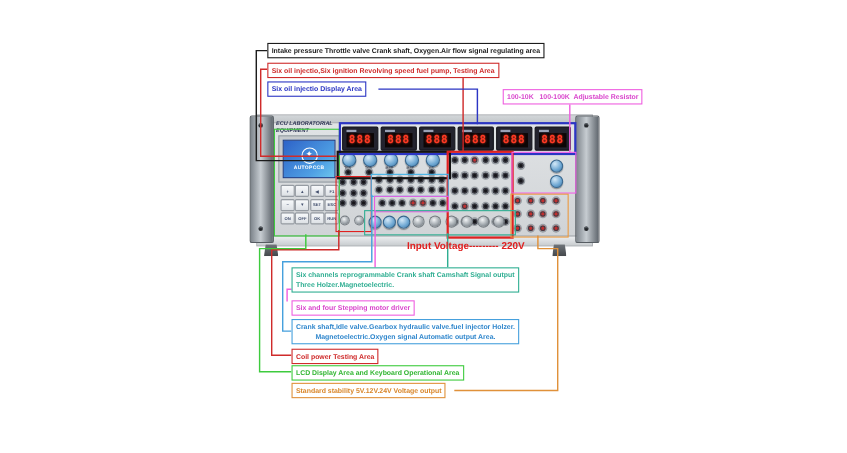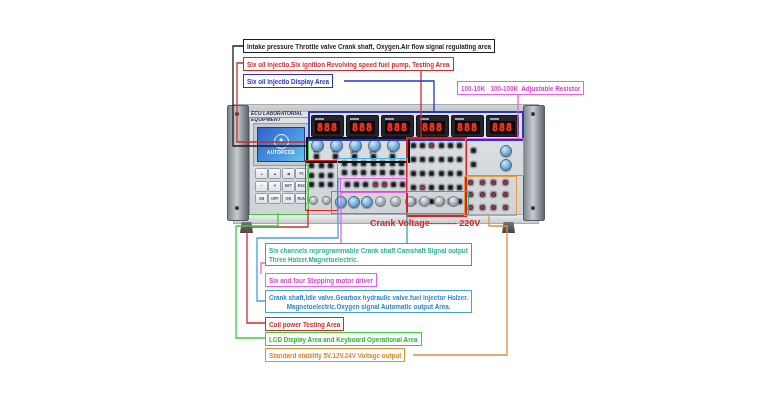--- a/index.html
+++ b/index.html
@@ -134,21 +134,21 @@
   <div class="ann c-magenta" style="left:457px;top:81px">100-10K   100-100K  Adjustable Resistor</div>
   <div class="ann c-teal" style="left:265px;top:243px">Six channels reprogrammable Crank shaft Camshaft Signal output
 Three Holzer.Magnetoelectric.</div>
   <div class="ann c-magenta" style="left:265px;top:273px">Six and four Stepping motor driver</div>
   <div class="ann c-lblue center" style="left:265px;top:290px">Crank shaft,Idle valve.Gearbox hydraulic valve.fuel injector Holzer.
 Magnetoelectric.Oxygen signal Automatic output Area.</div>
   <div class="ann c-red" style="left:265px;top:317px">Coil power Testing Area</div>
   <div class="ann c-green" style="left:265px;top:332px">LCD Display Area and Keyboard Operational Area</div>
   <div class="ann c-orange" style="left:265px;top:348px">Standard stability 5V.12V.24V Voltage output</div>
 
-  <div id="input-voltage">Crank Voltage--------- 220V</div>
+  <div id="input-voltage">Input Voltage--------- 220V</div>
 <div class="disp" style="left: 311px; top: 115px; width: 31px; height: 20px;">
       <div class="tag"></div>
       <div class="win">
         <div class="digits">888</div>
       </div>
     </div>
     <div class="disp" style="left: 346px; top: 115px; width: 31px; height: 20px;">
       <div class="tag"></div>
       <div class="win">
         <div class="digits">888</div>

